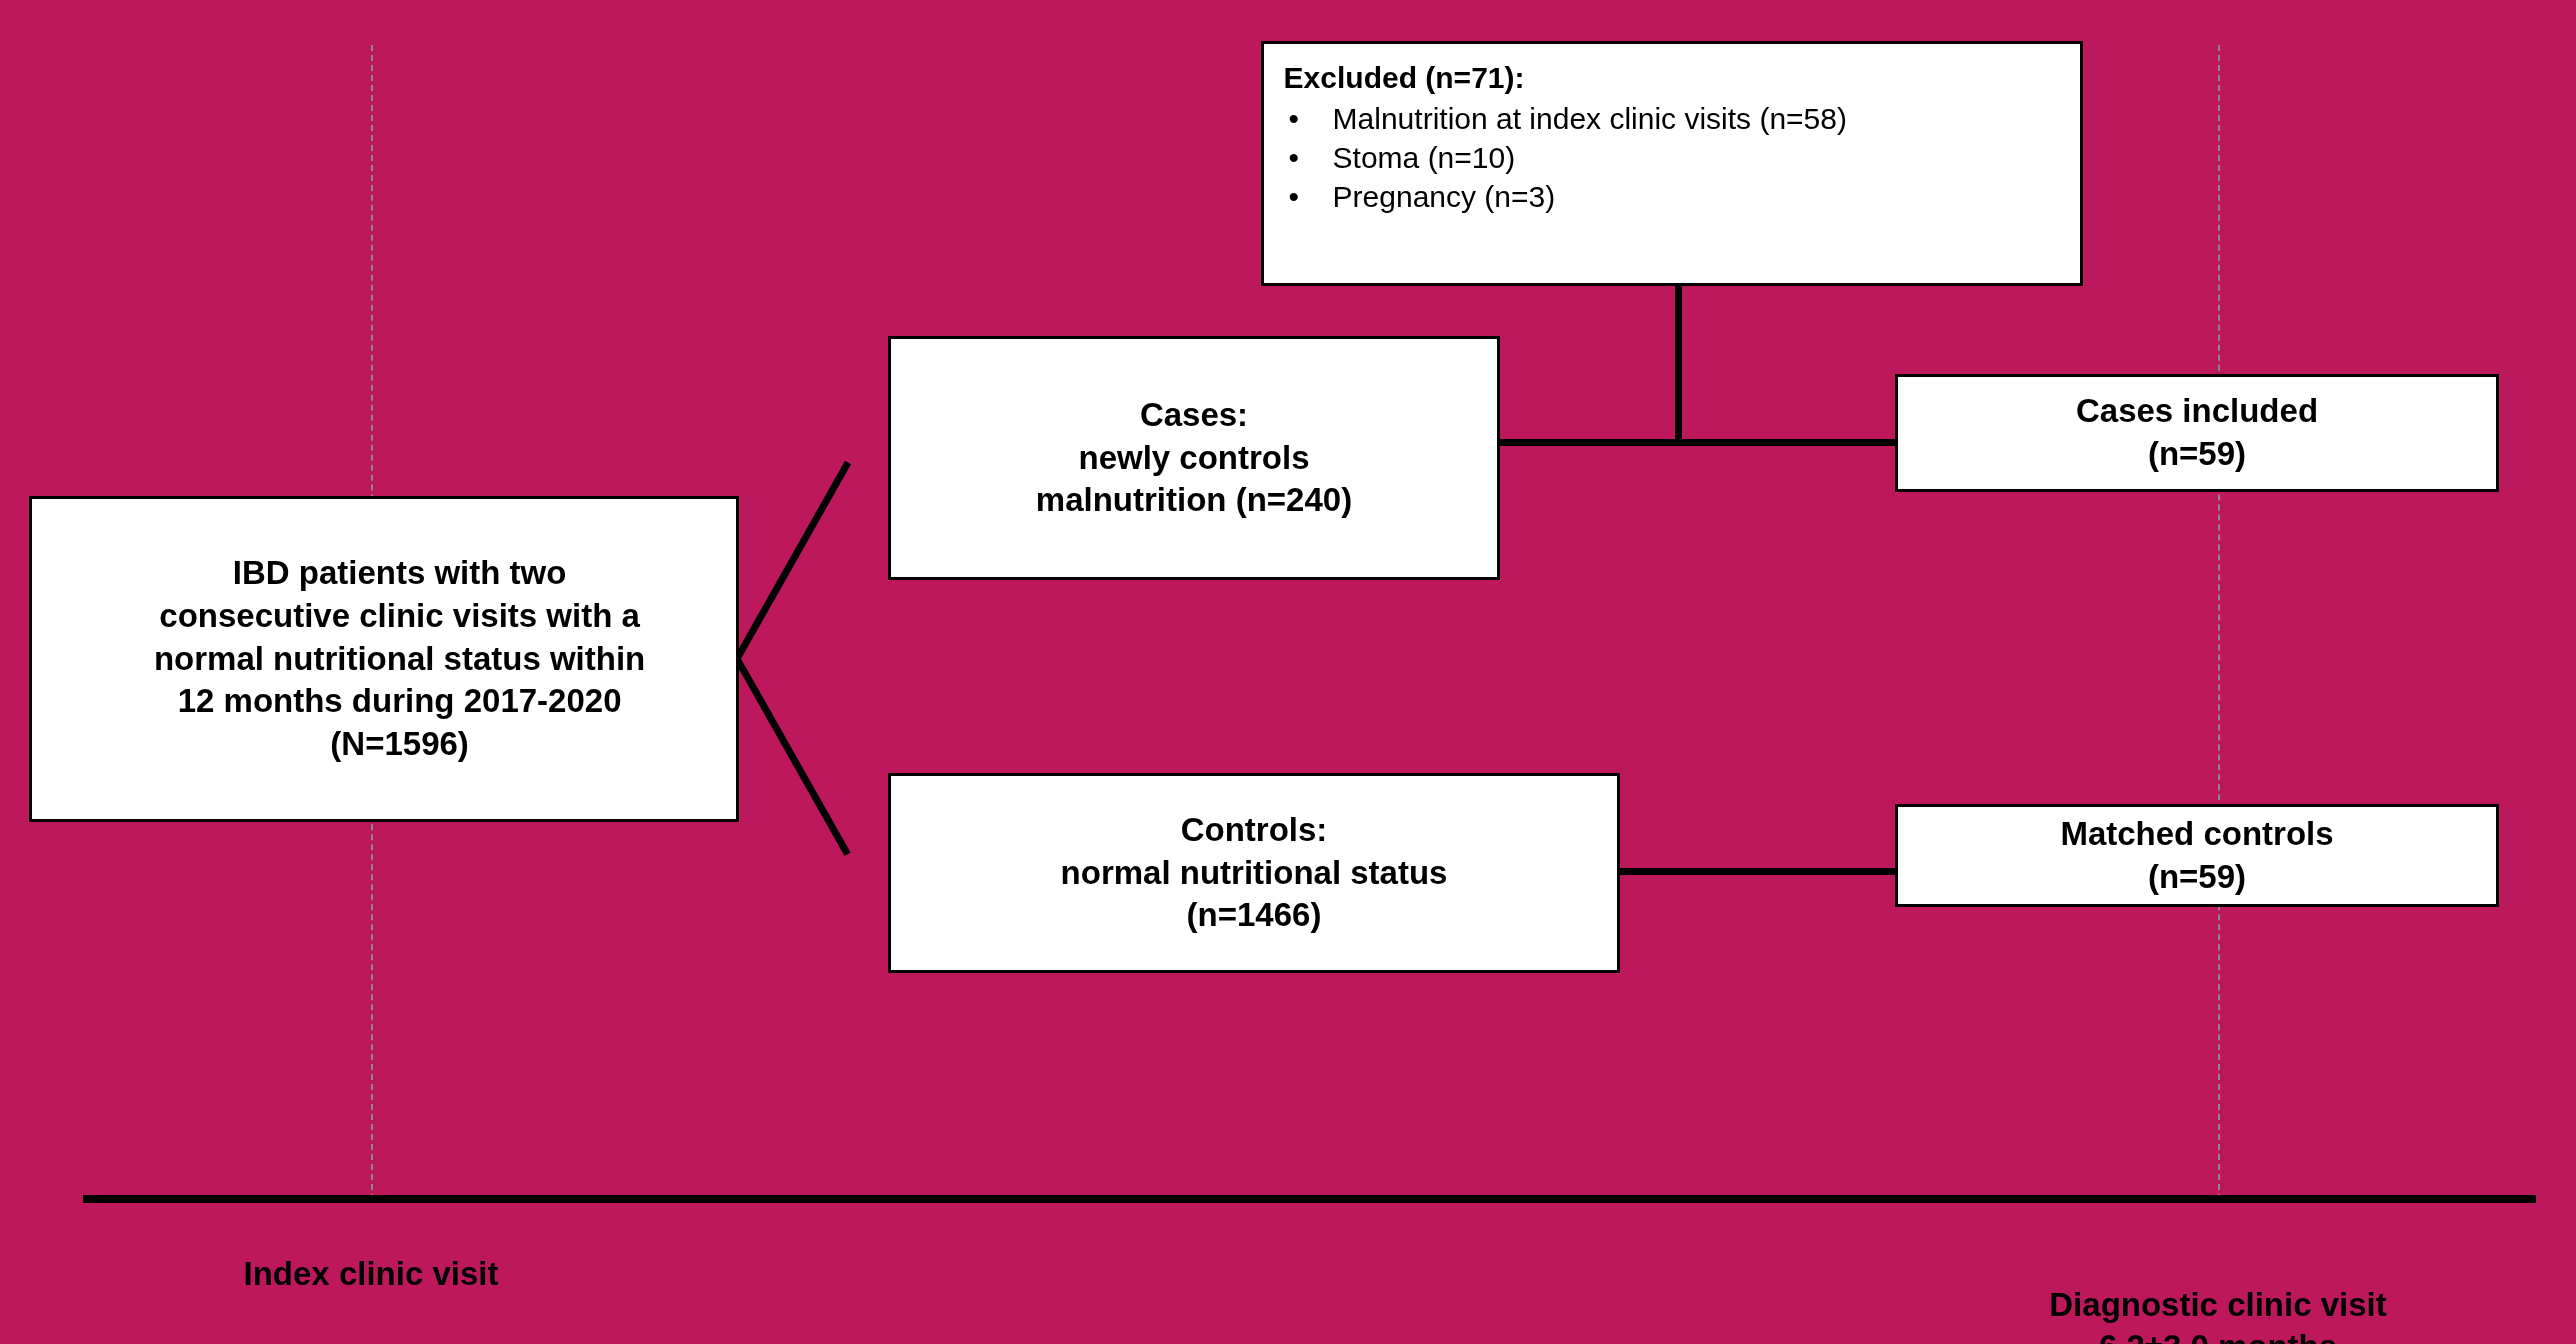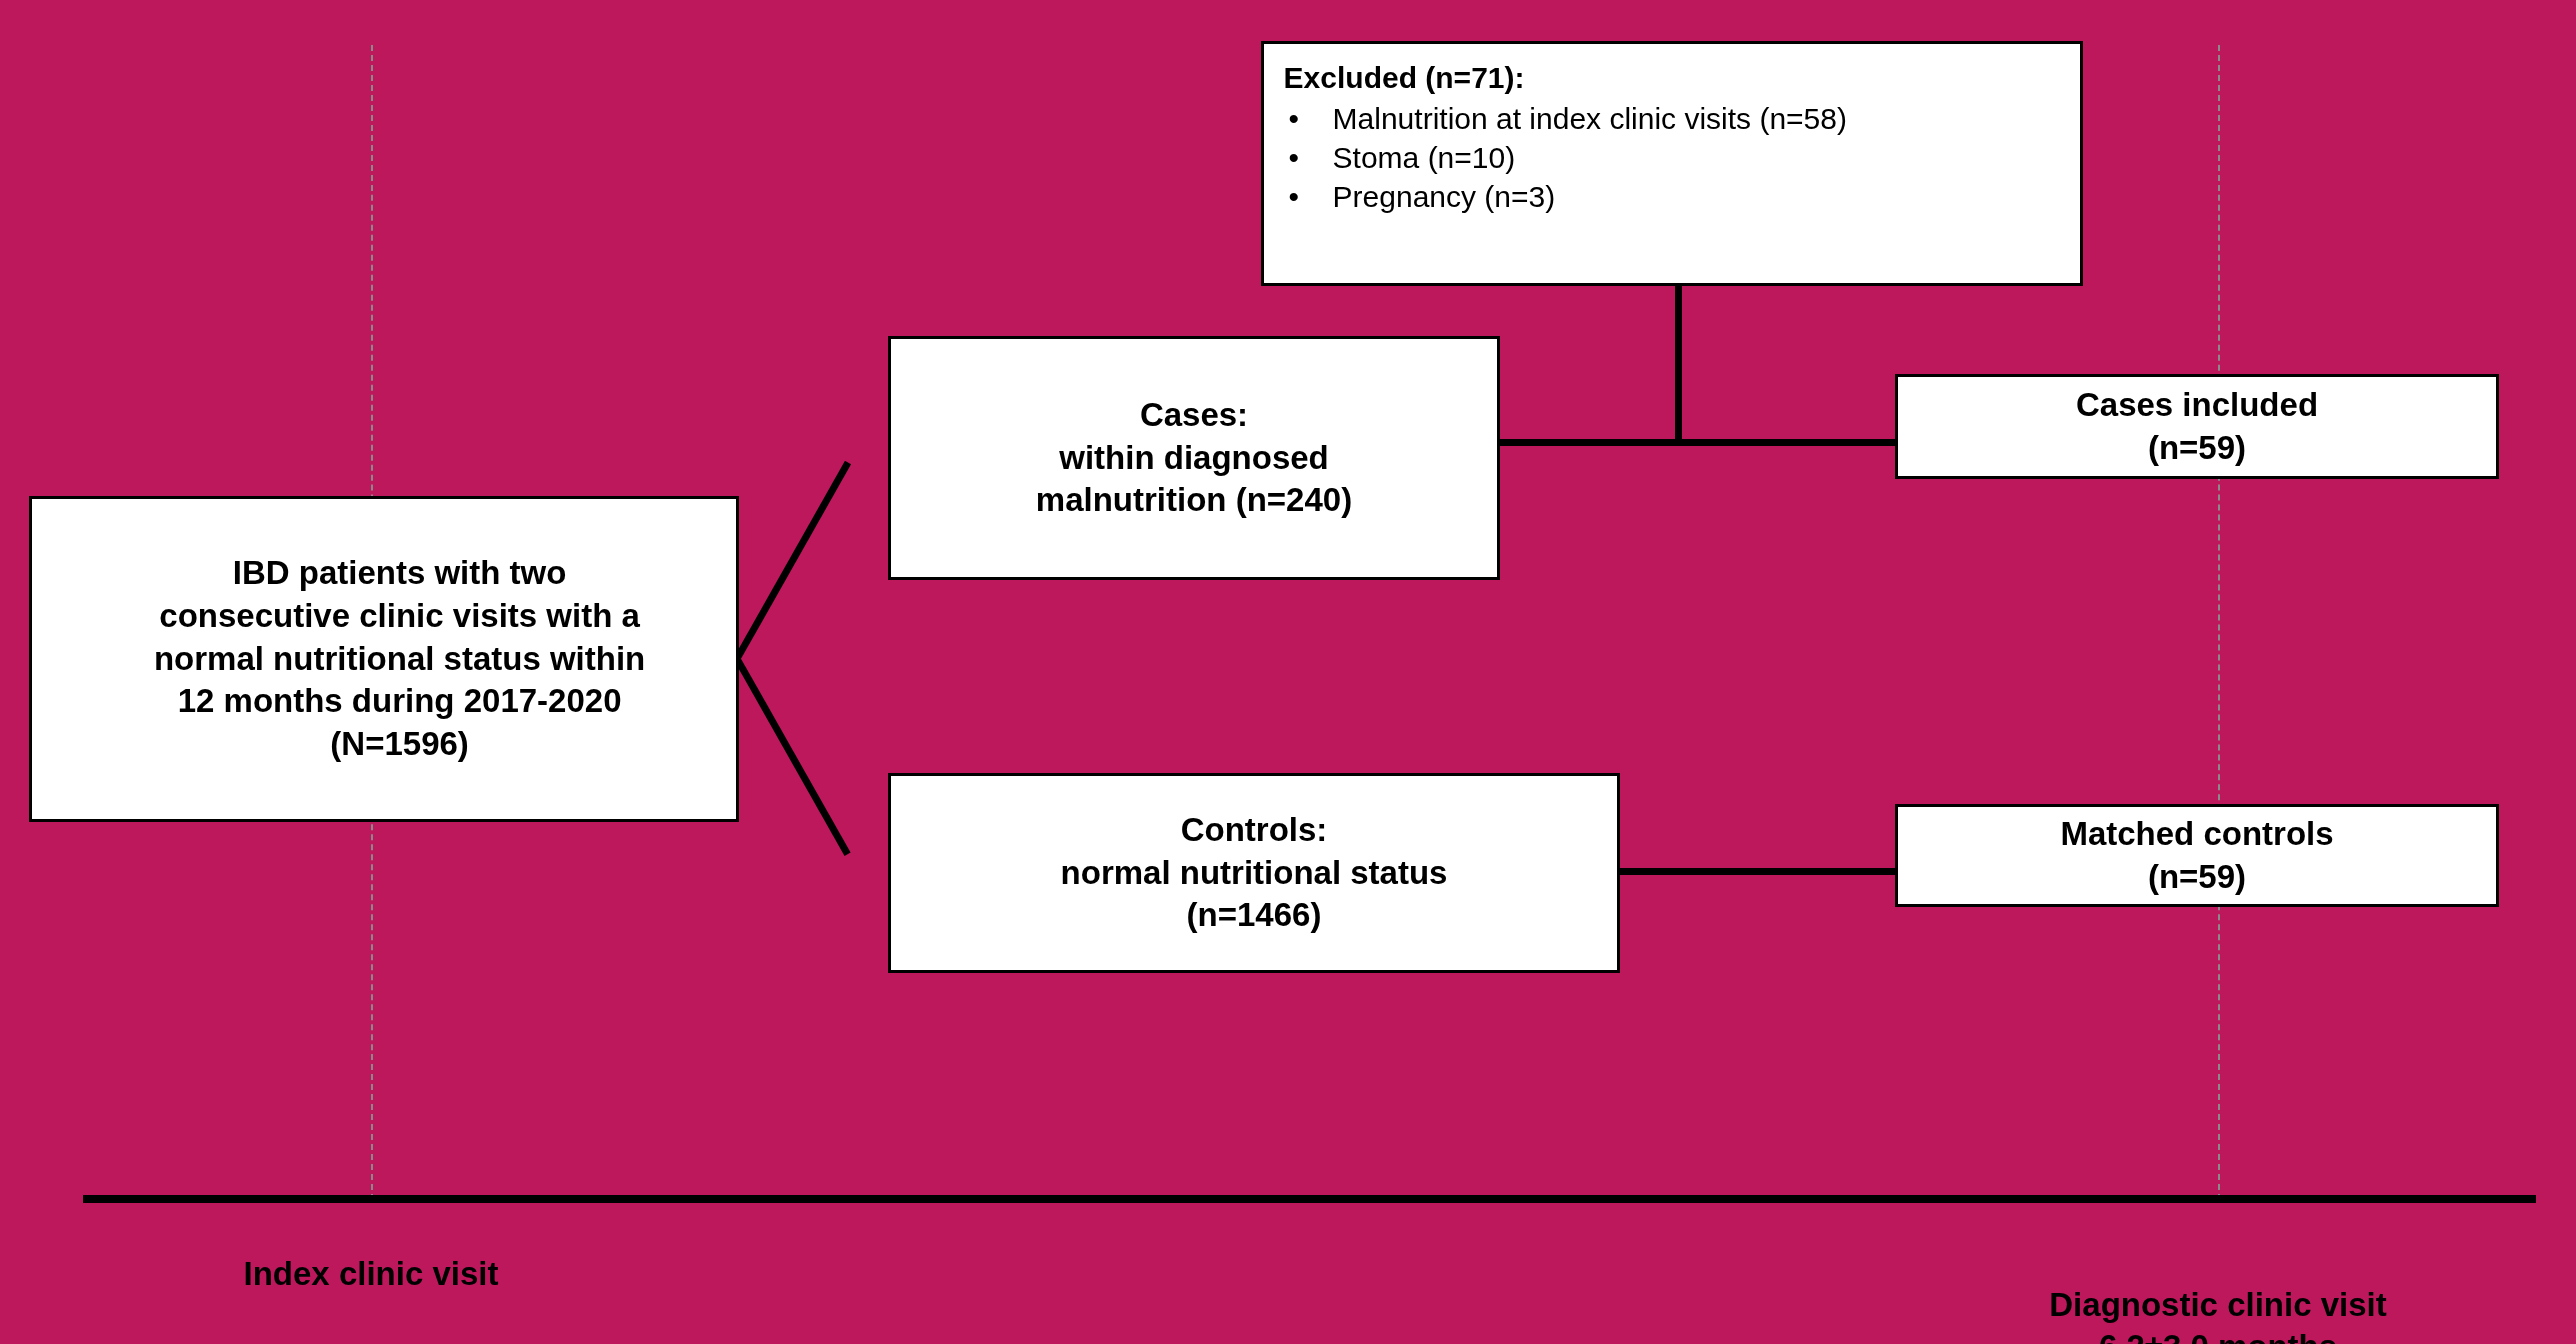--- a/index.html
+++ b/index.html
@@ -130,33 +130,33 @@
       </li>
       <li>
         <span class="bullet">•</span>
         <span>Pregnancy (n=3)</span>
       </li>
     </ul>
   </div>
 
   <div class="fbox" style="left:888px; top:336px; width:612px; height:244px; font-size:33px;">
     <span class="line">Cases:</span>
-    <span class="line">within diagnosed</span>
+    <span class="line">newly controls</span>
     <span class="line">malnutrition (n=240)</span>
   </div>
 
   <div class="fbox" style="left:28.6px; top:496px; width:710px; height:326px; font-size:33px;padding-left:32px;">
     <span class="line">IBD patients with two</span>
     <span class="line">consecutive clinic visits with a</span>
     <span class="line">normal nutritional status within</span>
     <span class="line">12 months during 2017-2020</span>
     <span class="line">(N=1596)</span>
   </div>
 
-  <div class="fbox" style="left:1895px; top:374px; width:604px; height:105px; font-size:33px;">
+  <div class="fbox" style="left:1895px; top:374px; width:604px; height:118px; font-size:33px;">
     <span class="line">Cases included</span>
     <span class="line">(n=59)</span>
   </div>
 
   <div class="fbox" style="left:888px; top:773px; width:732px; height:200px; font-size:33px;">
     <span class="line">Controls:</span>
     <span class="line">normal nutritional status</span>
     <span class="line">(n=1466)</span>
   </div>
 

